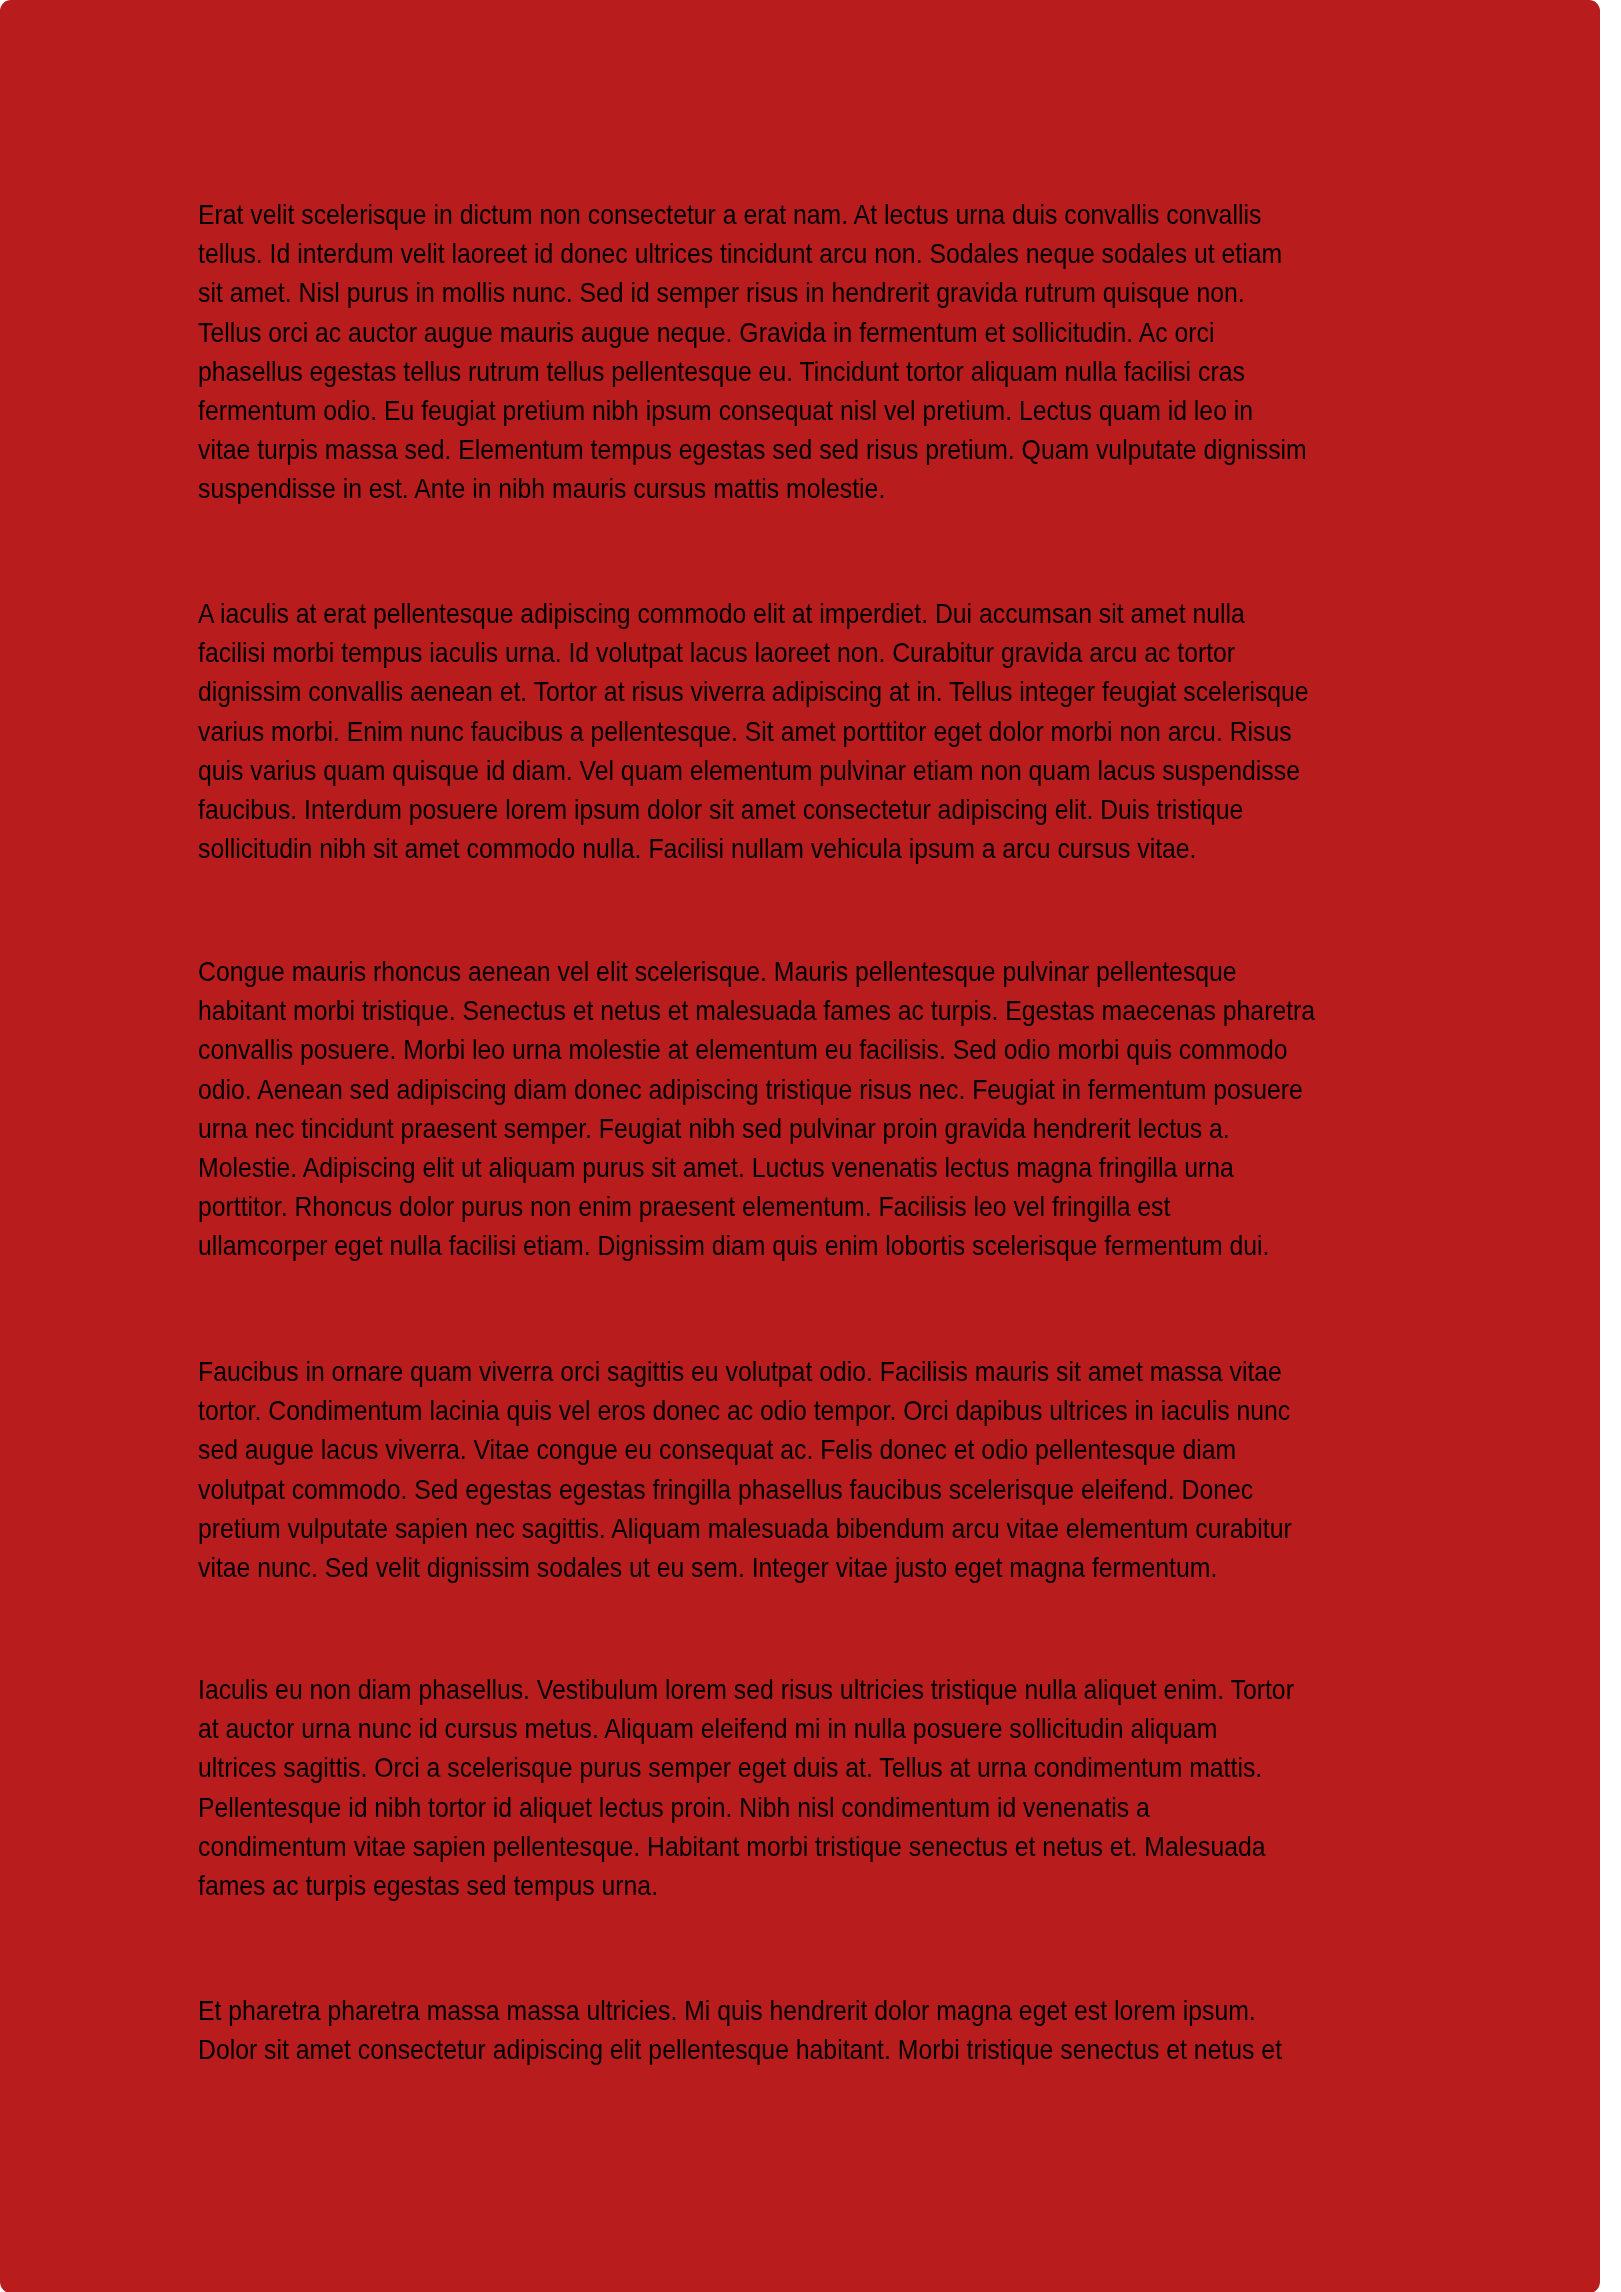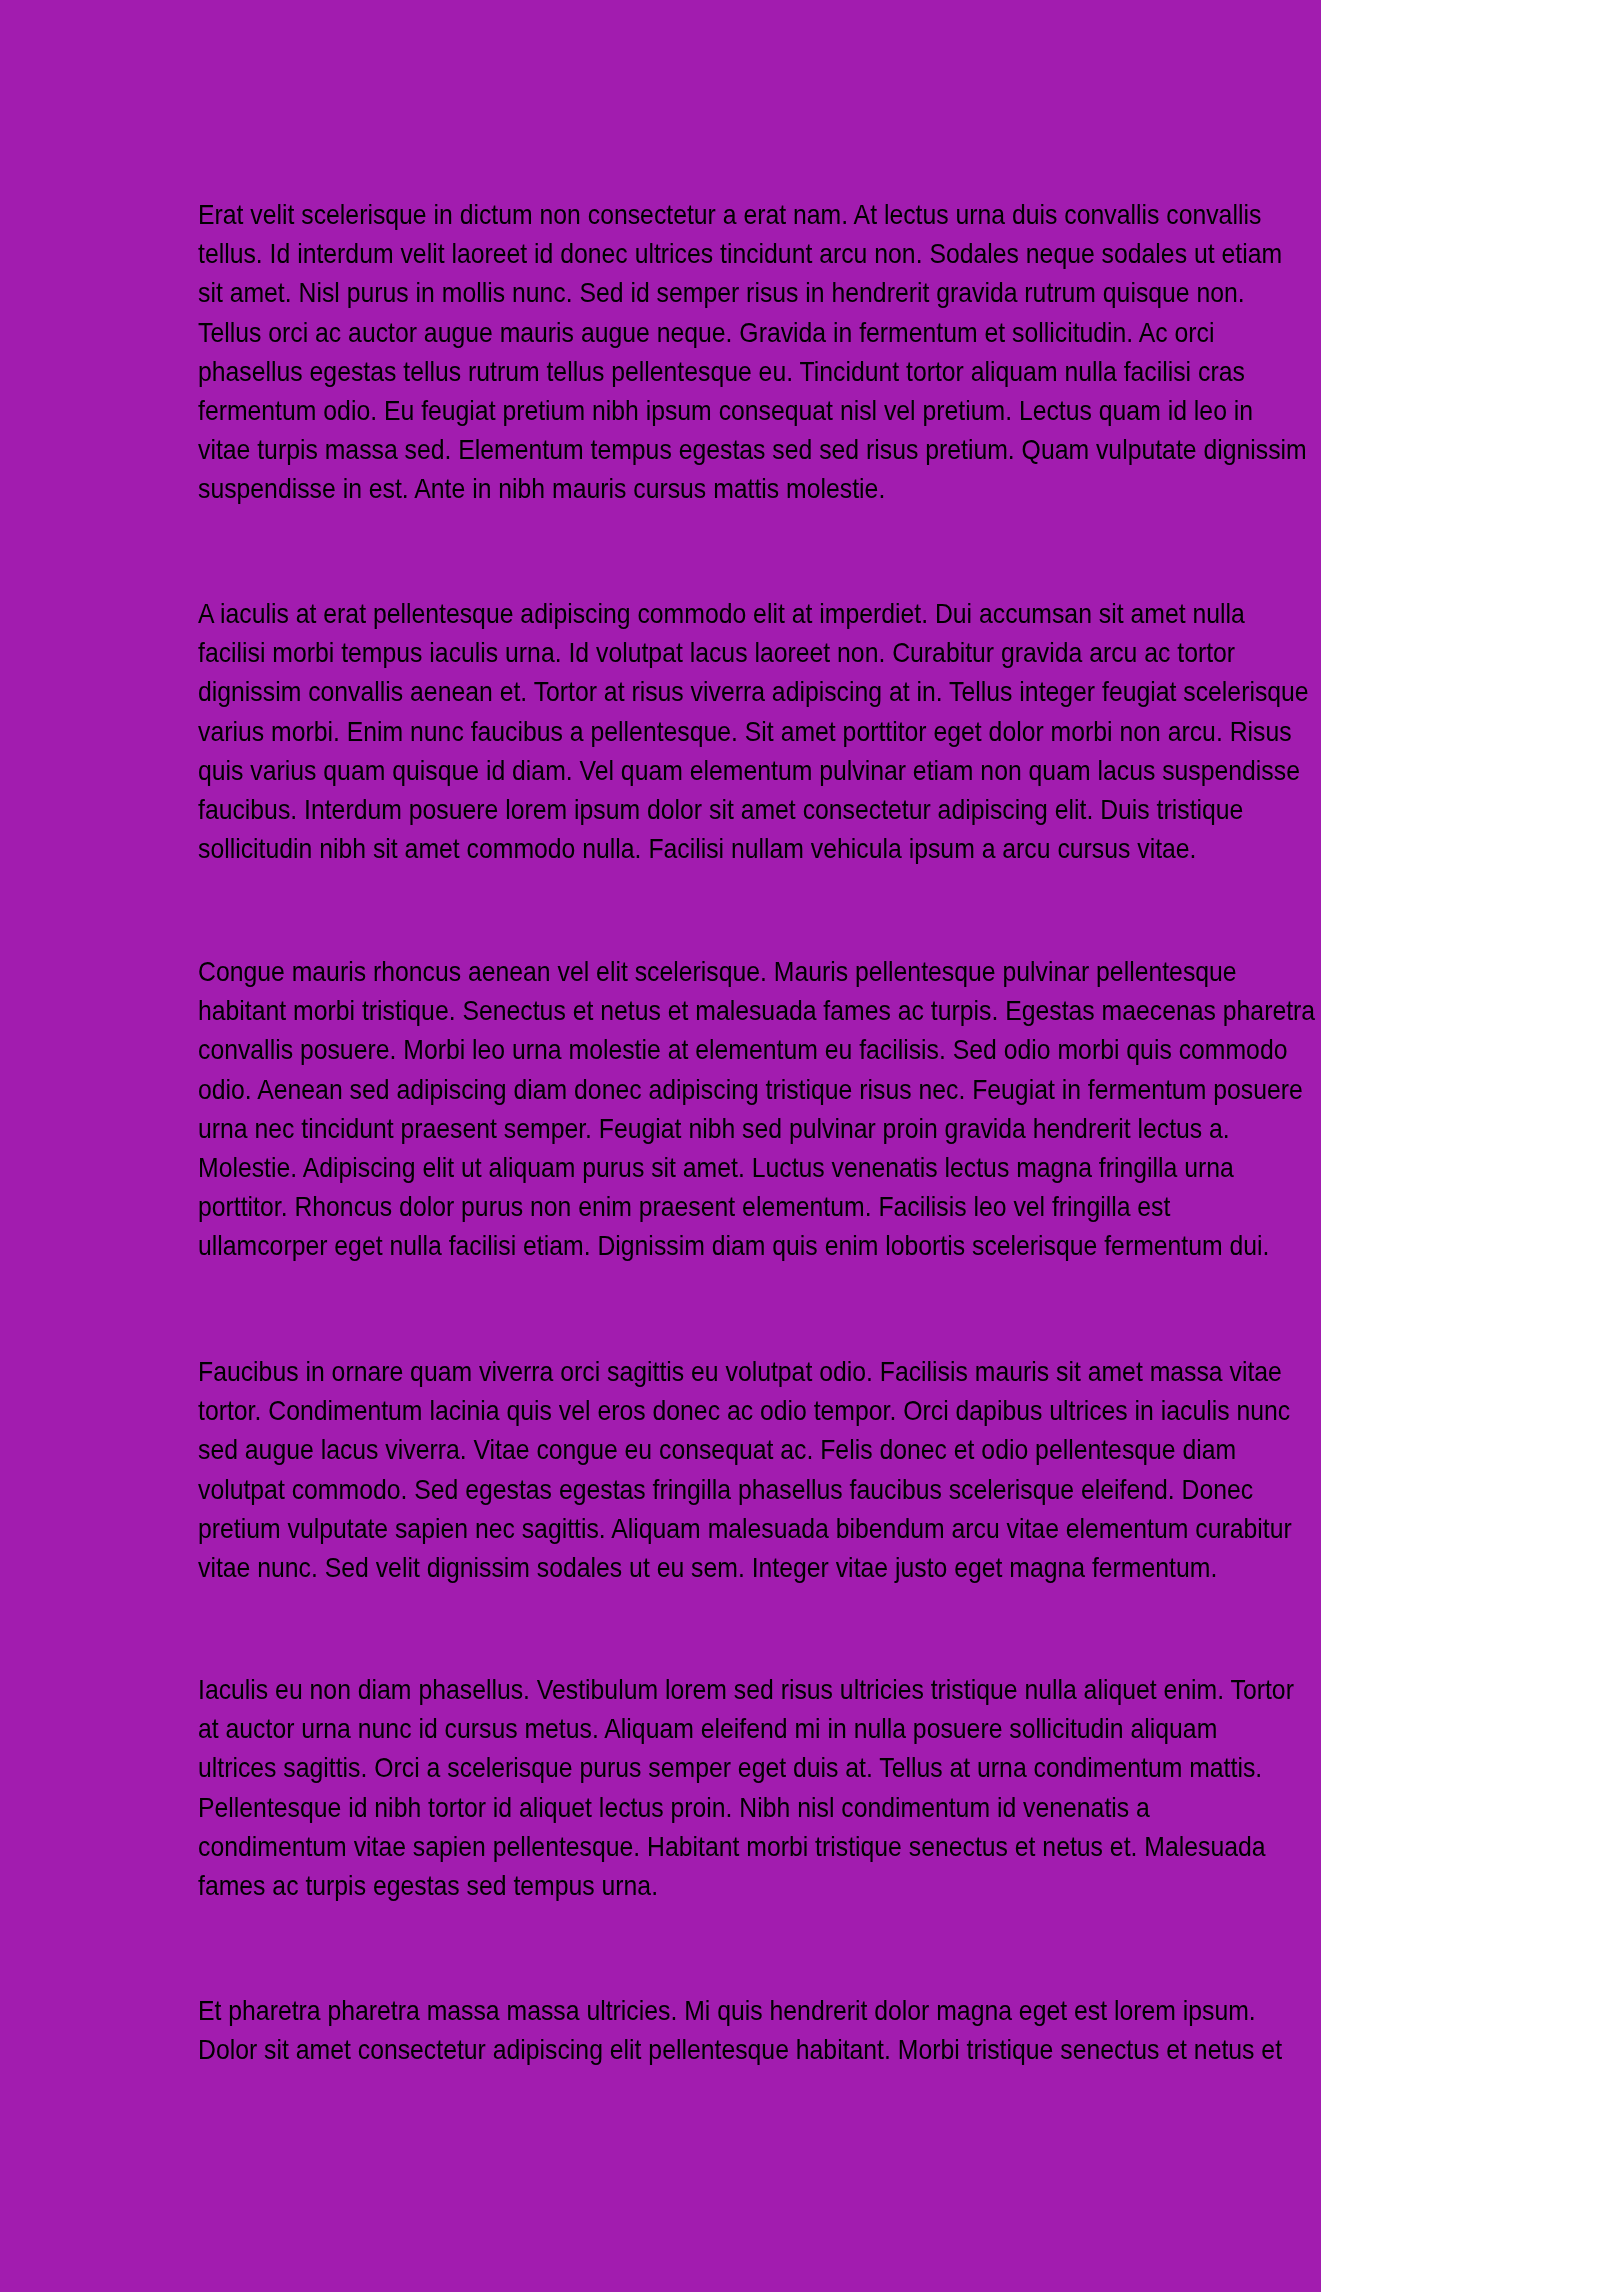--- a/index.html
+++ b/index.html
@@ -1,17 +1,17 @@
 <!DOCTYPE html>
 <html><head>
 <meta charset="utf-8">
 <style>
   html, body { margin: 0; padding: 0; background: #ffffff; }
   body { width: 1621px; height: 2293px; position: relative; overflow: hidden; }
-  .page { position: absolute; left: 0; top: 0; width: 1321px; height: 2293px; background: #a21caf; }
+  .page { position: absolute; left: 0; top: 0; width: 1600px; height: 2293px; background: #b91c1c; border-radius: 11px; }
   .para { position: absolute; left: 198px; width: 1235px; }
   .line {
     position: absolute; left: 0;
     white-space: nowrap;
     font-family: "Liberation Sans", sans-serif;
     font-size: 28px;
     line-height: 39px;
     height: 39px;
     color: #000;
     transform-origin: 0 0;

